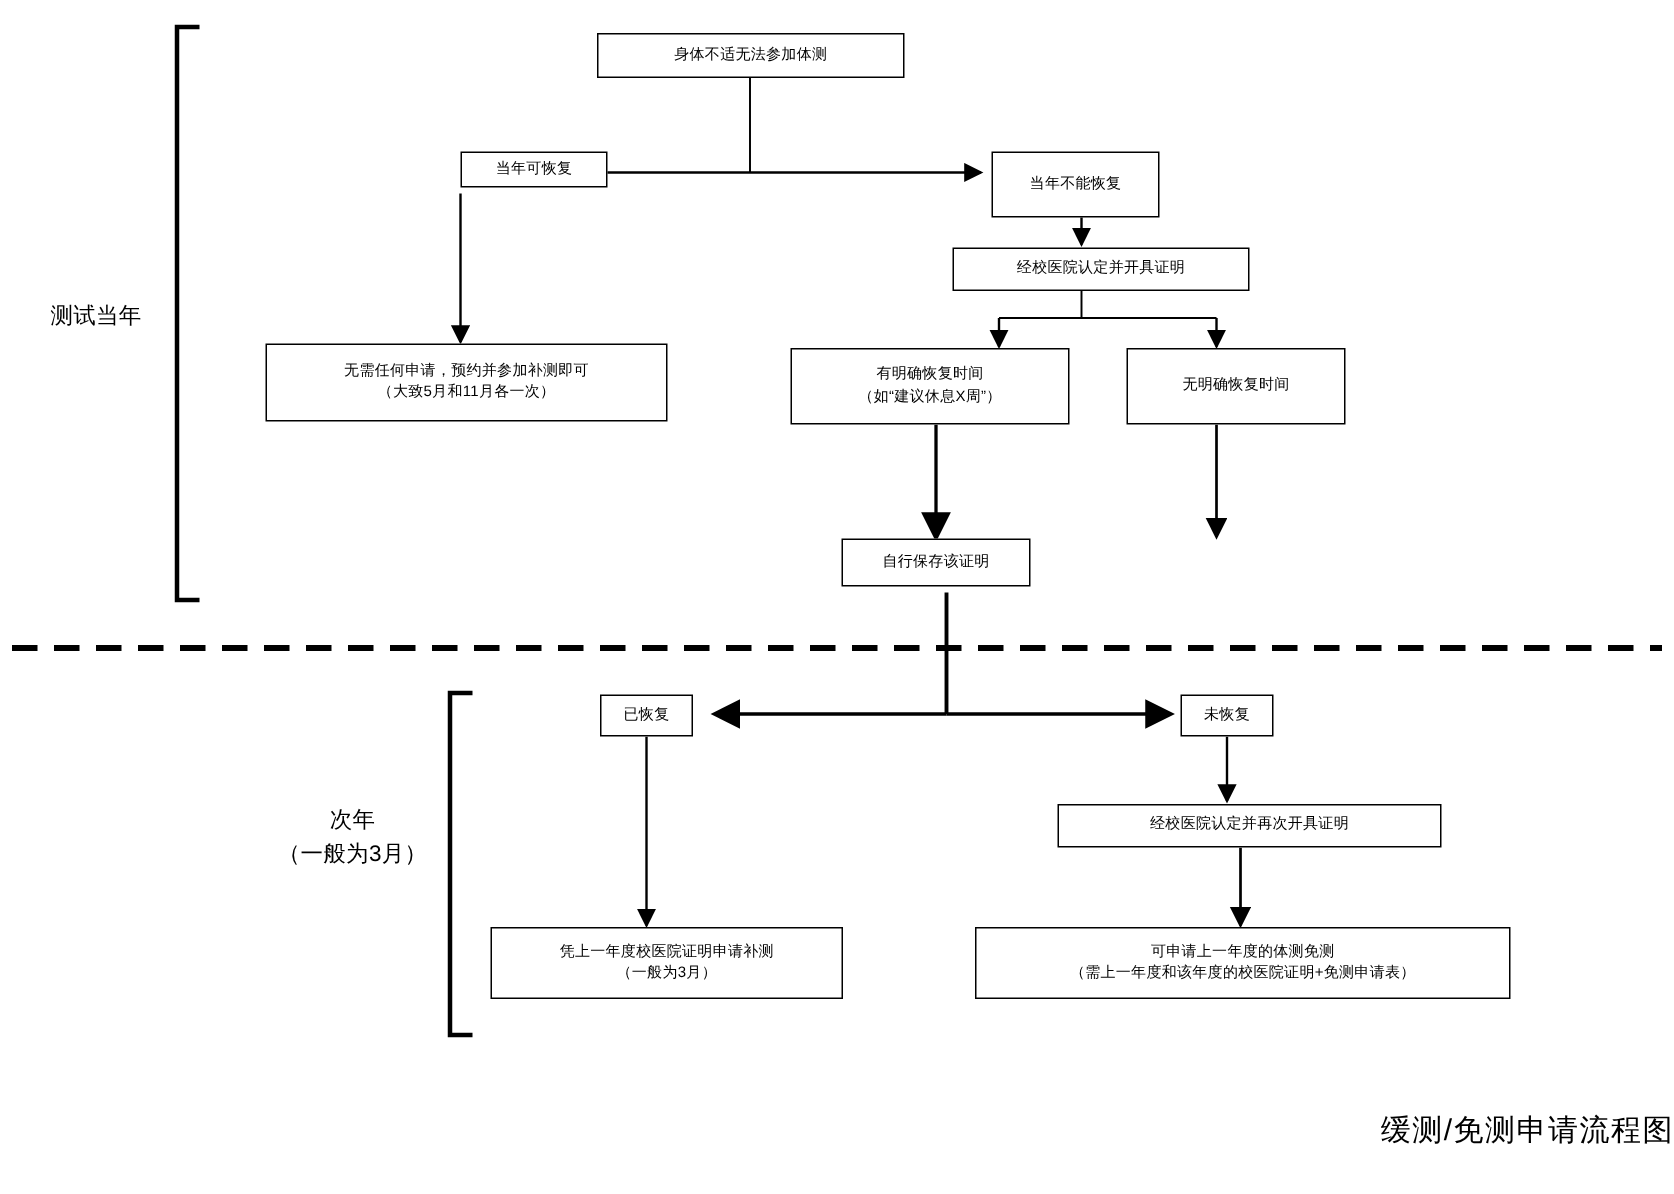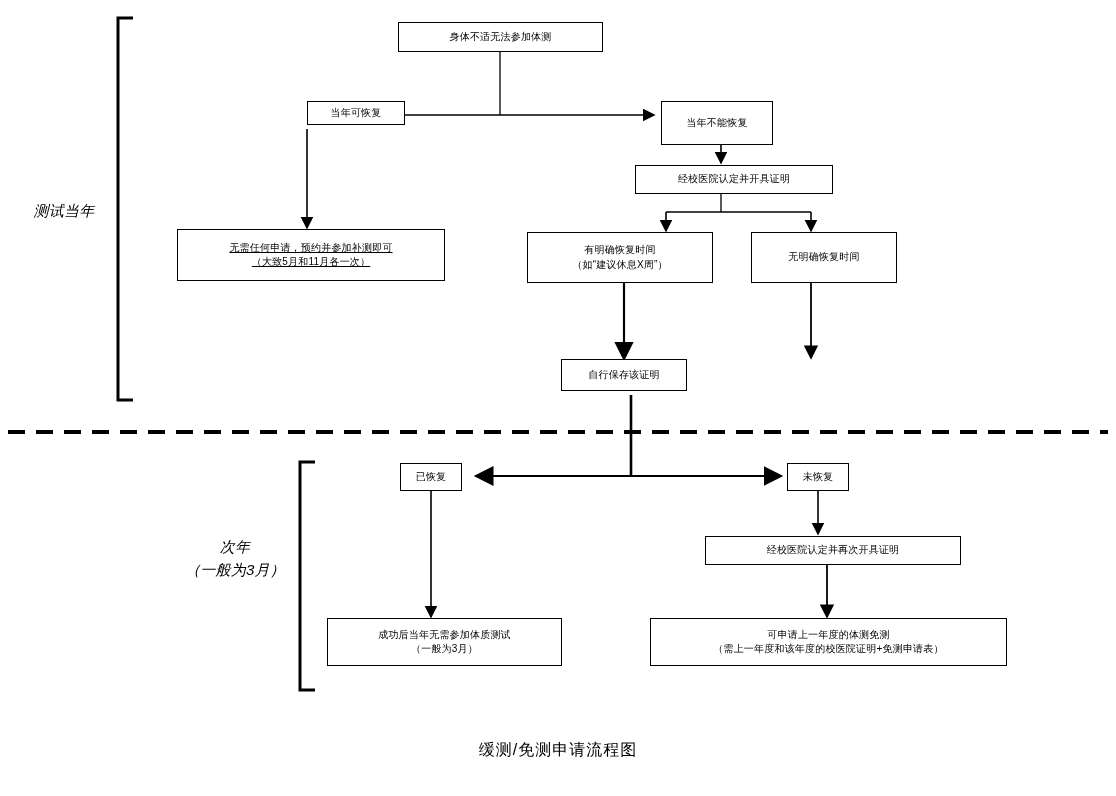--- a/index.html
+++ b/index.html
@@ -29,26 +29,25 @@
     white-space:pre-line;
     letter-spacing:0.2px;
   }
   .sidelabel {
     position:absolute;
     text-align:center;
     font-size:15px;
     line-height:1.5;
     white-space:pre-line;
     letter-spacing:0.2px;
-    font-style:italic;
   }
   .caption {
     position:absolute;
-    text-align:center;
-    font-size:16px;
+    text-align:right;
+    font-size:20px;
     letter-spacing:1px;
   }
 </style>
 </head>
 <body>
 
 <div id="stage">
 
   <svg id="wires" viewBox="0 0 1116 796">
     <defs>
@@ -99,40 +98,40 @@
   <div class="sidelabel" style="left:10px; top:200px; width:108px;">测试当年</div>
   <div class="sidelabel" style="left:175px; top:536px; width:120px;">次年
 （一般为3月）</div>
 
   <div class="node" style="left:398px; top:22px; width:205px; height:30px;">身体不适无法参加体测</div>
 
   <div class="node" style="left:274px; top:101px; width:98px; height:24px;margin-left:33px;">当年可恢复</div>
 
   <div class="node" style="left:661px; top:101px; width:112px; height:44px;">当年不能恢复</div>
 
-  <div class="node" style="left:177px; top:229px; width:268px; height:52px;text-decoration:underline;">无需任何申请，预约并参加补测即可
+  <div class="node" style="left:177px; top:229px; width:268px; height:52px;">无需任何申请，预约并参加补测即可
 （大致5月和11月各一次）</div>
 
   <div class="node" style="left:527px; top:232px; width:186px; height:51px;">有明确恢复时间
 （如“建议休息X周”）</div>
 
   <div class="node" style="left:635px; top:165px; width:198px; height:29px;">经校医院认定并开具证明</div>
 
   <div class="node" style="left:751px; top:232px; width:146px; height:51px;">无明确恢复时间</div>
 
   <div class="node" style="left:561px; top:359px; width:126px; height:32px;">自行保存该证明</div>
 
 
   <div class="node" style="left:400px; top:463px; width:62px; height:28px;">已恢复</div>
 
   <div class="node" style="left:787px; top:463px; width:62px; height:28px;">未恢复</div>
 
   <div class="node" style="left:705px; top:536px; width:256px; height:29px;">经校医院认定并再次开具证明</div>
 
-  <div class="node" style="left:327px; top:618px; width:235px; height:48px;">成功后当年无需参加体质测试
+  <div class="node" style="left:327px; top:618px; width:235px; height:48px;">凭上一年度校医院证明申请补测
 （一般为3月）</div>
 
   <div class="node" style="left:650px; top:618px; width:357px; height:48px;">可申请上一年度的体测免测
 （需上一年度和该年度的校医院证明+免测申请表）</div>
 
   <div class="caption" style="left:0px; top:740px; width:1116px;">缓测/免测申请流程图</div>
 
 </div>
 
 </body></html>

